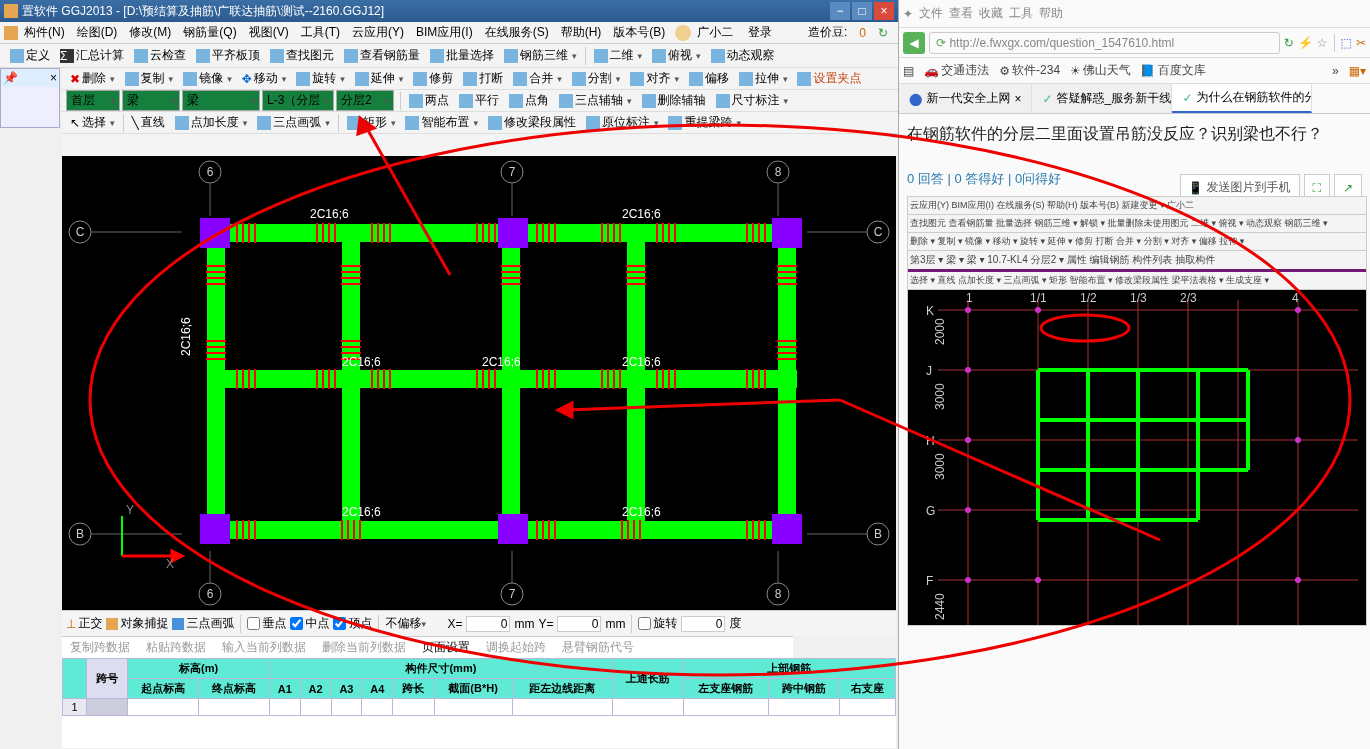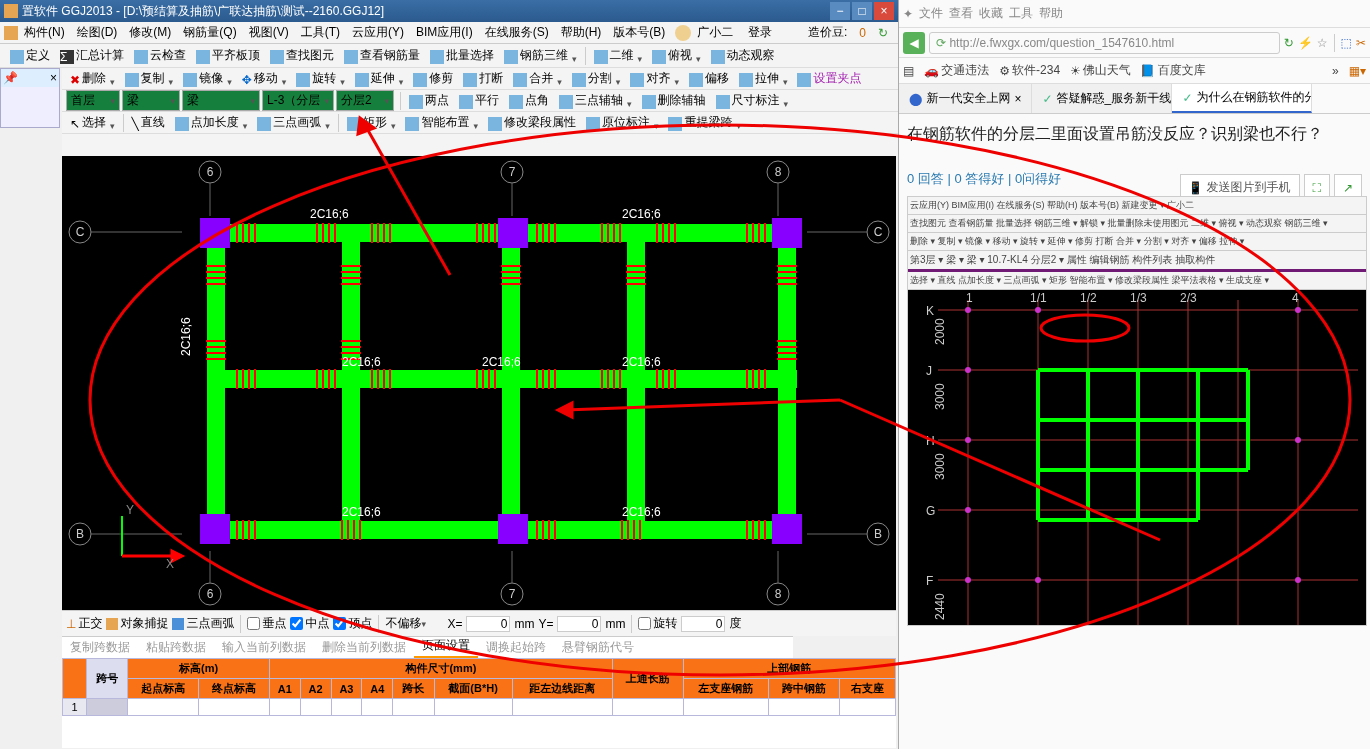--- a/index.html
+++ b/index.html
@@ -11,52 +11,52 @@
 .titlebar .ico{width:14px;height:14px;background:#e5a552;margin-right:4px}
 .titlebar .title{flex:1}
 .titlebar .wbtn{width:20px;height:18px;margin-left:2px;display:flex;align-items:center;justify-content:center;color:#fff}
 .win-min{background:#5a8bc0}.win-max{background:#5a8bc0}.win-close{background:#d94a3c}
 .menubar{height:22px;background:#f4f4f4;display:flex;align-items:center;padding:0 4px;border-bottom:1px solid #ccc}
 .menubar span{padding:0 6px;cursor:default}
 .menubar .login{margin-left:auto}
 .menubar .coin{color:#c60}
 
 .toolbar{height:24px;background:#f4f4f4;display:flex;align-items:center;padding:0 4px;border-bottom:1px solid #ddd;gap:2px}
-.tb{display:flex;align-items:flex-end;padding:0 4px;gap:2px;white-space:nowrap}
+.tb{display:flex;align-items:center;padding:0 4px;gap:2px;white-space:nowrap}
 .tb .ic{width:14px;height:14px;display:inline-block;background:#7ab5e0}
 .sep{width:1px;height:18px;background:#ccc;margin:0 2px}
 .dd::after{content:"▾";font-size:9px;margin-left:2px;color:#555}
 
 .left-panel{position:absolute;left:0;top:68px;width:60px;height:60px;background:#eef;border:1px solid #aac}
 .left-panel .tab{background:#ddeeff;padding:2px;display:flex;justify-content:space-between}
 .left-panel .pin{color:#336}
 
 .context-bar{position:absolute;left:62px;top:68px;right:0;height:88px;background:#f4f4f4}
 .ctrow{height:22px;border-bottom:1px solid #ddd;display:flex;align-items:center;padding:0 4px;gap:2px}
 .ctrow .combo{border:1px solid #aaa;background:#15803d;padding:1px 4px;min-width:50px;display:inline-flex;align-items:center}
 .combo::after{content:"▾";margin-left:auto;font-size:9px;color:#555}
-.gray{color:#a21caf}
+.gray{color:#c2410c}
 
 
 .canvas{position:absolute;left:62px;top:156px;width:834px;height:454px;background:#000}
 .canvas svg{width:100%;height:100%}
 
 
 .snapbar{position:absolute;left:62px;top:610px;width:834px;height:26px;background:#f4f4f4;border-top:1px solid #ccc;display:flex;align-items:center;padding:0 4px;gap:4px}
 .snapbar .chk{display:flex;align-items:center;gap:2px}
 .snapbar .val{border:1px solid #ccc;background:#fff;width:44px;height:16px;text-align:right;padding-right:2px}
 
 
-.btmtabs{position:absolute;left:62px;top:636px;width:731px;height:22px;background:#fff;border-top:1px solid #ccc;display:flex;align-items:flex-end}
+.btmtabs{position:absolute;left:62px;top:636px;width:731px;height:22px;background:#fff;border-top:1px solid #ccc;display:flex;align-items:flex-start}
 .btmtabs .btab{padding:2px 8px;color:#999}
 .btmtabs .btab.act{color:#000;border-bottom:2px solid #f90}
 .btmtable{position:absolute;left:62px;top:658px;width:834px;height:90px;background:#fff}
 .btmtable table{border-collapse:collapse;width:100%}
 .btmtable th,.btmtable td{border:1px solid #b8b8dd;padding:2px 4px;text-align:center;font-size:11px}
-.btmtable th{background:#f97316}
+.btmtable th{background:#5eead4}
 .btmtable .firstcol{background:#ddddf0}
 .rowhead{background:#e8e8f0;width:24px}
 
 
 .browser{position:absolute;left:898px;top:0;width:472px;height:749px;background:#fafafa;border-left:1px solid #aaa}
 .br-top{height:28px;border-bottom:1px solid #ddd;display:flex;align-items:center;padding:0 4px;gap:6px;color:#888}
 .br-addr{height:30px;border-bottom:1px solid #ddd;display:flex;align-items:center;padding:0 4px;gap:4px}
 .br-addr .bk{width:22px;height:22px;border-radius:3px;background:#59b259;color:#fff;display:flex;align-items:center;justify-content:center}
 .br-addr .url{flex:1;border:1px solid #ccc;border-radius:3px;height:22px;padding:0 6px;color:#888;display:flex;align-items:center}
 .br-fav{height:26px;border-bottom:1px solid #ddd;display:flex;align-items:center;padding:0 4px;gap:10px;color:#444}

